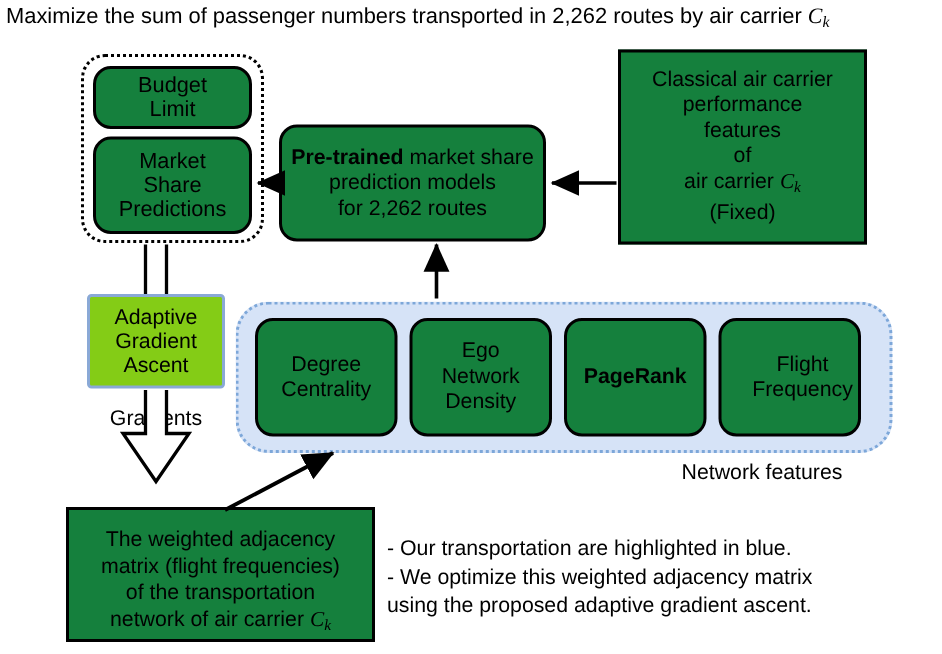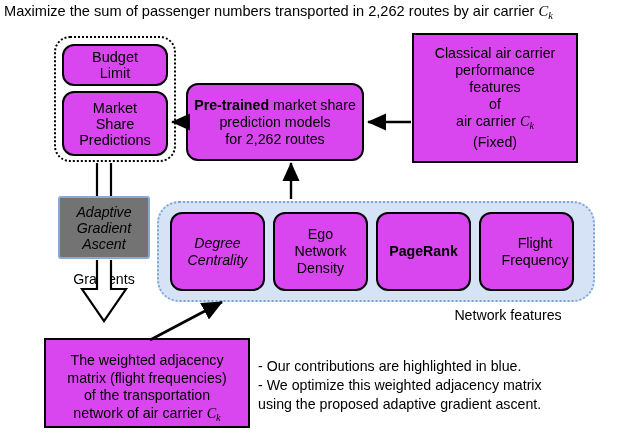--- a/index.html
+++ b/index.html
@@ -19,21 +19,21 @@
     left:4px;top:2px;width:624px;
     font-size:14.6px;line-height:18px;
     white-space:nowrap;
   }
   .mathvar{font-family:"Liberation Serif","DejaVu Serif",serif;font-style:italic;}
   .sub{font-size:0.72em;vertical-align:-0.28em;font-family:"Liberation Serif",serif;font-style:italic;}
 
   
   .box{
     display:flex;align-items:center;justify-content:center;text-align:center;
-    background:#d946ef;border:2px solid #000;
+    background:#15803d;border:2px solid #000;
   }
   .rbox{border-radius:12px;}
   .sbox{border-radius:0;}
 
   
   #objective-group{
     left:54px;top:36px;width:122px;height:126px;
     border:2px dotted #000;border-radius:16px;background:#fff;
   }
 
@@ -49,33 +49,33 @@
 
   
   #classical{
     left:412px;top:33px;width:166px;height:130px;
     font-size:14.2px;line-height:17px;padding:0 4px;
   }
 
   
   #aga{
     left:58px;top:196px;width:92px;height:63px;
-    background:#737373;border:2px solid #8aa9d6;border-radius:3px;
-    font-size:14.2px;line-height:16px;font-style:italic;
+    background:#84cc16;border:2px solid #8aa9d6;border-radius:3px;
+    font-size:14.2px;line-height:16px;
   }
 
   
   #network-container{
     left:157px;top:201px;width:438px;height:101px;
     background:#d6e3f7;border:2px dotted #7da7d9;border-radius:22px;
   }
   .feat{
     top:212px;width:95px;height:79px;font-size:14.2px;line-height:17px;padding:0 3px;
   }
-  #feat-degree{left:170px;font-style:italic;}
+  #feat-degree{left:170px;}
   #feat-ego{left:273px;}
   #feat-pagerank{left:376px;font-weight:bold;}
   #feat-flight{left:479px;padding-left:20px;}
 
   #network-label{
     left:420px;top:307px;width:176px;text-align:center;font-size:14.2px;
   }
 
   
   #wam{
@@ -182,21 +182,21 @@
   <div class="abs box sbox" id="wam">
     <div>
       <div>The weighted adjacency</div>
       <div>matrix (flight frequencies)</div>
       <div>of the transportation</div>
       <div><span>network of air carrier</span> <span class="mathvar">C</span><span class="sub">k</span></div>
     </div>
   </div>
 
   <div class="abs" id="notes">
-    <div>- Our contributions are highlighted in blue.</div>
+    <div>- Our transportation are highlighted in blue.</div>
     <div>- We optimize this weighted adjacency matrix</div>
     <div>using the proposed adaptive gradient ascent.</div>
   </div>
 
   <div class="abs" id="gradients-label">Gradients</div>
 
   <svg id="wires" viewBox="0 0 628 436">
     <defs>
       <marker id="ah" markerWidth="9" markerHeight="9" refX="7.6" refY="4" orient="auto">
         <path d="M0,0.4 L8,4 L0,7.6 Z" fill="#000"></path>

